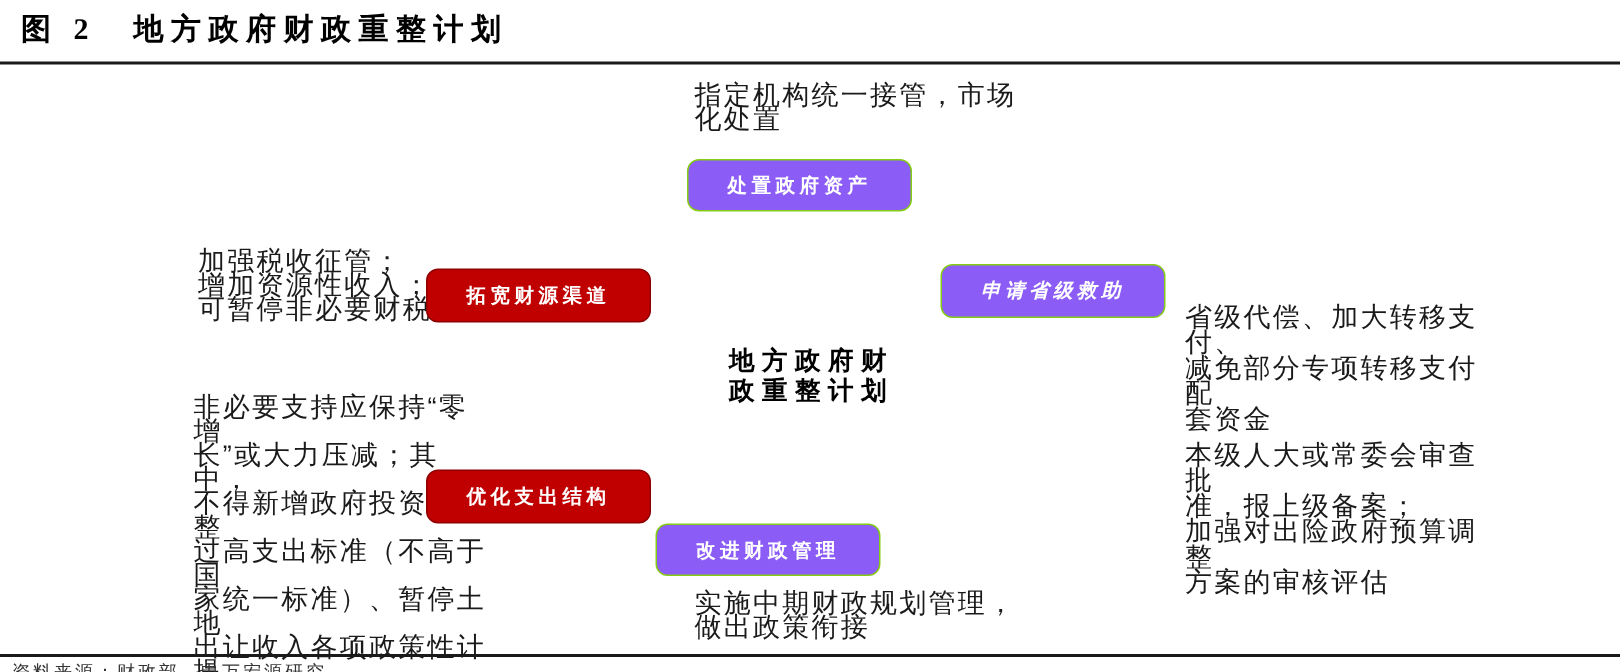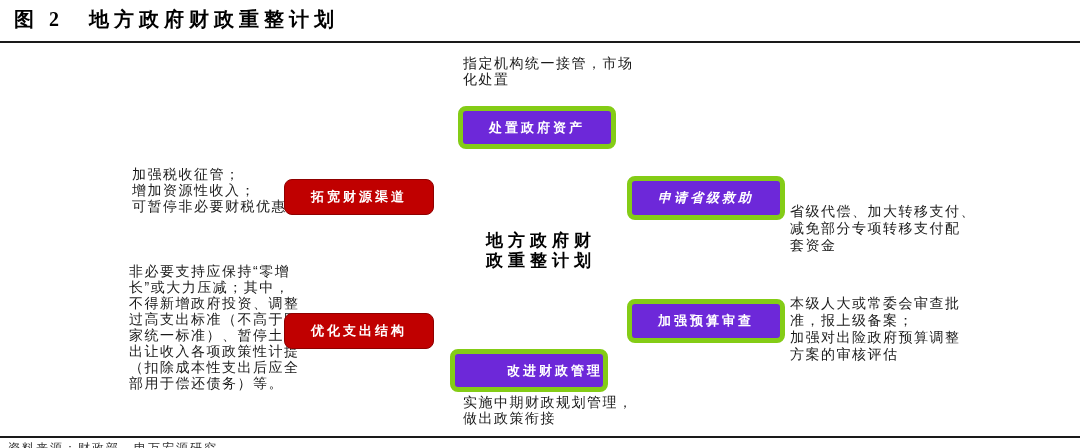--- a/index.html
+++ b/index.html
@@ -30,40 +30,40 @@
     font-size:12px;line-height:14px;color:#333333;
     white-space:nowrap;letter-spacing:2px;
   }
   .node{
     position:absolute;
     display:flex;align-items:center;justify-content:center;
     border-radius:8px;
     color:#ffffff;font-weight:bold;font-size:13px;letter-spacing:3px;
     white-space:nowrap;
   }
-  .node.blue{background:#6d28d9;border:5px solid #84cc16;}
+  .node.blue{background:#8b5cf6;border:1px solid #84cc16;}
   .node.red{background:#C00000;border:1px solid #8F0000;}
   .ann{
     position:absolute;
-    font-size:14px;line-height:16px;letter-spacing:1.5px;
+    font-size:18px;line-height:16px;letter-spacing:1.5px;
     color:#1a1a1a;white-space:pre-line;
   }
   .ann.tall{line-height:17px;}
   .center-label{
     position:absolute;left:486px;top:231px;
     font-size:17px;font-weight:bold;line-height:20px;letter-spacing:5px;
     color:#000000;white-space:pre-line;
   }
   
   .pos-top      {left:458px;top:106px;width:148px;height:33px;}
   .pos-left1    {left:284px;top:179px;width:148px;height:34px;}
   .pos-left2    {left:284px;top:301px;width:148px;height:34px;margin-top:12px;}
   .pos-right1   {left:627px;top:176px;width:148px;height:34px;font-style:italic;}
   .pos-right2   {left:627px;top:299px;width:148px;height:34px;}
-  .pos-bottom   {left:450px;top:349px;width:148px;height:33px;justify-content:flex-end;}
+  .pos-bottom   {left:437px;top:349px;width:148px;height:33px;}
   
   .apos-top     {left:463px;top:55px;width:220px;}
   .apos-left1   {left:132px;top:166px;width:200px;}
   .apos-left2   {left:129px;top:263px;width:195px;}
   .apos-right1  {left:790px;top:171px;width:205px;margin-top:32px;}
   .apos-right2  {left:790px;top:295px;width:200px;}
   .apos-bottom  {left:463px;top:394px;width:215px;}
 </style>
 </head>
 <body>
@@ -101,23 +101,20 @@
   <div class="center-label">地方政府财
 政重整计划</div>
 
   <div class="node blue pos-right1">
     <span>申请省级救助</span>
   </div>
   <div class="ann tall apos-right1">省级代偿、加大转移支付、
 减免部分专项转移支付配
 套资金</div>
 
-  <div class="node blue pos-right2">
-    <span>加强预算审查</span>
-  </div>
   <div class="ann tall apos-right2">本级人大或常委会审查批
 准，报上级备案；
 加强对出险政府预算调整
 方案的审核评估</div>
 
   <div class="node blue pos-bottom">
     <span>改进财政管理</span>
   </div>
   <div class="ann apos-bottom">实施中期财政规划管理，
 做出政策衔接</div>

